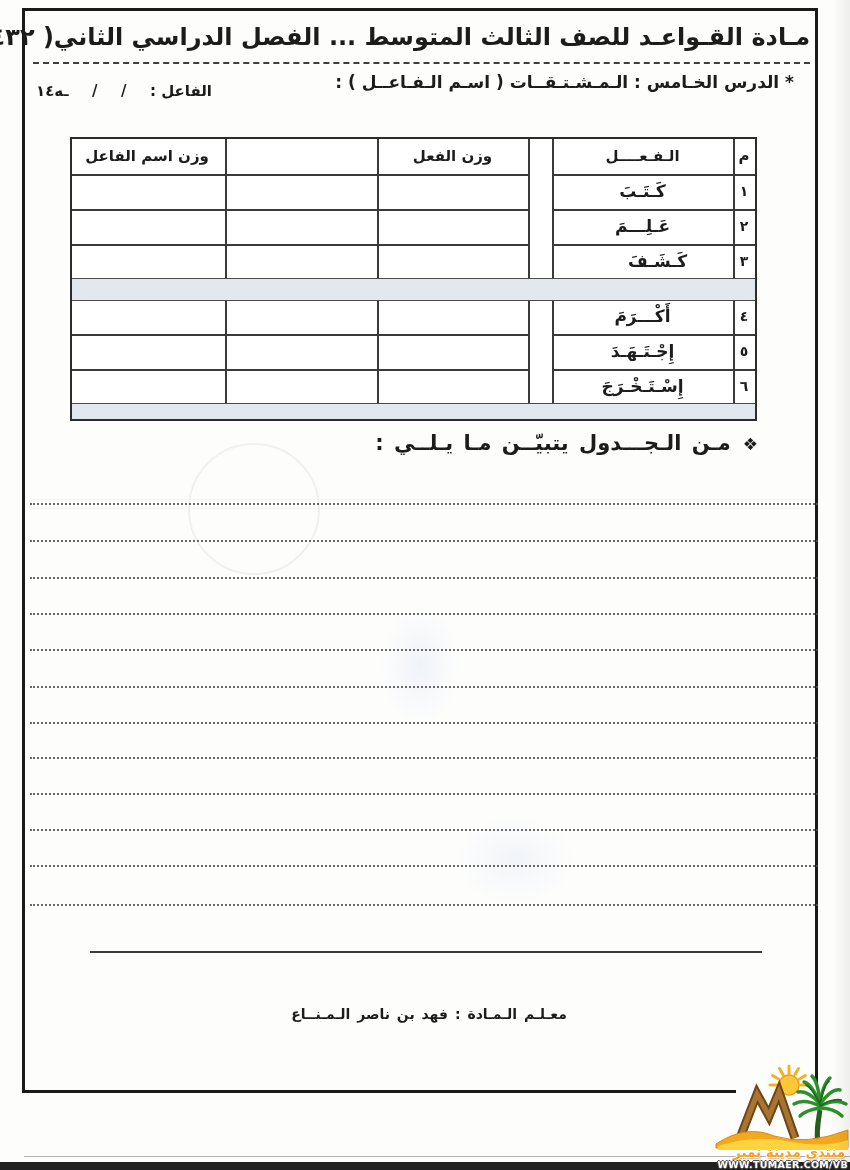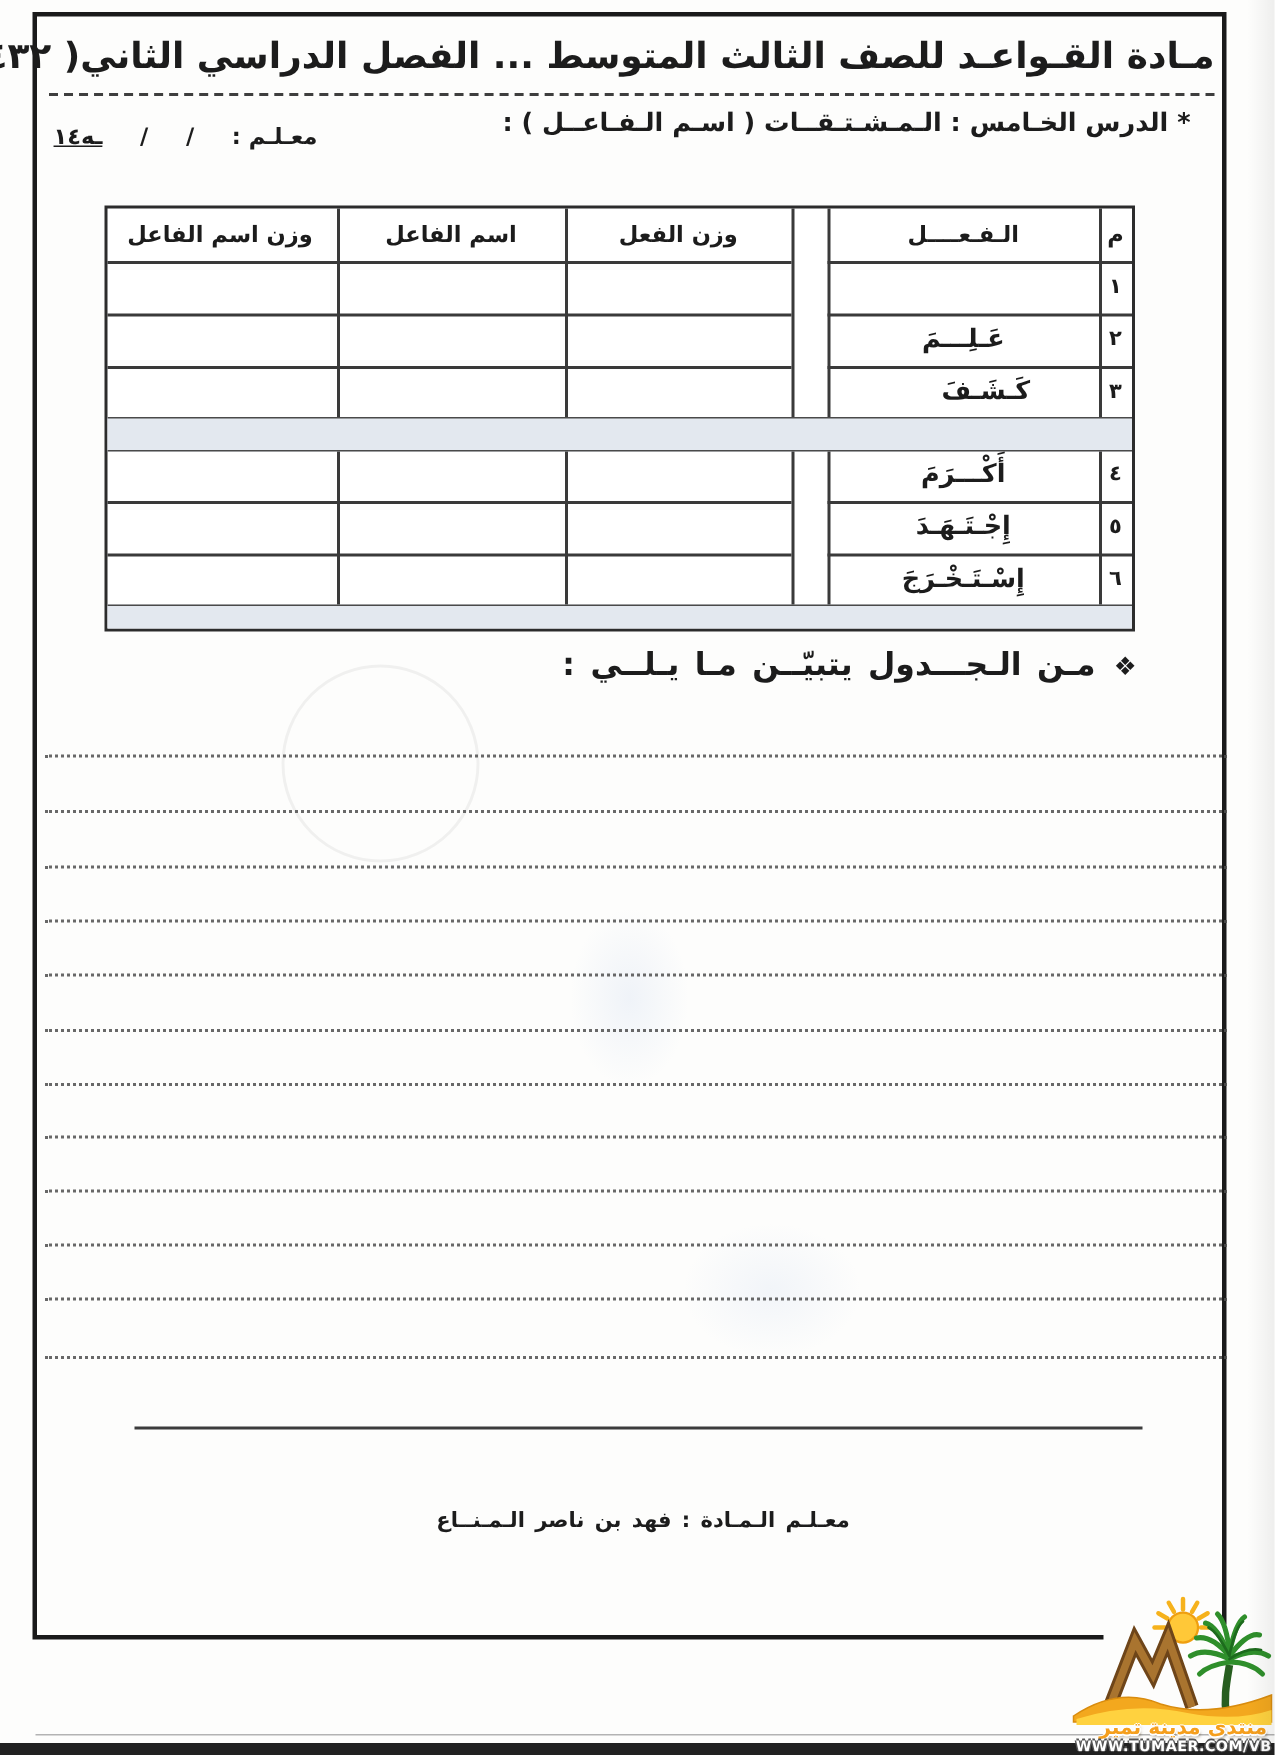--- a/index.html
+++ b/index.html
@@ -16,21 +16,21 @@
            background:radial-gradient(ellipse,rgba(140,170,220,0.10),transparent 70%);}
   
   .frame{position:absolute;left:22px;top:8px;width:790px;height:1079px;border:3px solid #1a1a1a;}
   .title{position:absolute;left:30px;top:14px;width:780px;height:46px;line-height:46px;
          font-size:24px;font-weight:bold;text-align:right;white-space:nowrap;}
   .dashed{position:absolute;left:33px;top:62px;width:777px;border-top:2px dashed #3e3e3e;}
   .lesson{position:absolute;left:300px;top:68px;width:494px;height:28px;line-height:28px;
           font-size:17px;font-weight:bold;text-align:right;white-space:nowrap;}
   .dategroup{position:absolute;left:36px;top:82px;width:176px;display:flex;
              justify-content:space-between;font-size:15px;font-weight:bold;}
-  .year{direction:ltr;unicode-bidi:bidi-override;text-decoration:underline;}
+  .year{direction:ltr;unicode-bidi:bidi-override;}
   
   .table{position:absolute;left:70px;top:137px;width:683px;height:280px;border:2px solid #2c2c2c;background:#fff;}
   .vl{position:absolute;width:1.5px;background:#3a3a3a;}
   .hl{position:absolute;height:1.5px;background:#3a3a3a;}
   .band{position:absolute;left:0;width:100%;background:#e3e8ef;box-sizing:border-box;
         border-top:1.5px solid #4a4a4a;border-bottom:1.5px solid #4a4a4a;}
   .cell{position:absolute;height:35px;line-height:35px;text-align:center;font-weight:bold;}
   .hdr{font-size:15px;}
   .verb{font-size:17px;}
   .numc{font-size:14px;}
@@ -63,21 +63,21 @@
   <div class="smudge1"></div>
   <div class="smudge2"></div>
 
   <div class="frame"></div>
 
   <div class="title">مـادة القـواعـد للصف الثالث المتوسط ... الفصل الدراسي الثاني( ١٤٣٢ـ ١٤٣٣هـ ) ...</div>
   <div class="dashed"></div>
 
   <div class="lesson">* الدرس الخـامس : الـمـشـتـقــات ( اسـم الـفـاعــل ) :</div>
   <div class="dategroup">
-    <span>معـلـم :</span>
+    <span>الفاعل :</span>
     <span>/</span>
     <span>/</span>
     <span class="year">١٤هـ</span>
   </div>
 
   <div class="table">
 
     <div class="vl" style="left:153px;top:0;height:140px"></div>
     <div class="vl" style="left:153px;top:160px;height:105px"></div>
     <div class="vl" style="left:305px;top:0;height:140px"></div>
@@ -99,23 +99,23 @@
     <div class="hl" style="top:195px;left:480px;width:203px"></div>
     <div class="hl" style="top:230px;left:0;width:456px"></div>
     <div class="hl" style="top:230px;left:480px;width:203px"></div>
 
     <div class="band" style="top:138.5px;height:23px"></div>
     <div class="band" style="top:263.5px;height:16.5px;border-bottom:none"></div>
 
     <div class="cell hdr" style="left:661px;width:22px;top:0">م</div>
     <div class="cell hdr" style="left:480px;width:181px;top:0">الـفـعــــل</div>
     <div class="cell hdr" style="left:305px;width:151px;top:0">وزن الفعل</div>
-    <div class="cell hdr" style="left:153px;width:152px;top:0">اسم الفاعل</div>
     <div class="cell hdr" style="left:0;width:150px;top:0">وزن اسم الفاعل</div>
 
+    <div class="cell verb" style="left:480px;width:181px;top:35px">كَـتَـبَ</div>
     <div class="cell verb" style="left:480px;width:181px;top:70px">عَـلِـــمَ</div>
     <div class="cell verb" style="left:480px;width:211px;top:105px">كَـشَـفَ</div>
     <div class="cell verb" style="left:480px;width:181px;top:160px">أَكْـــرَمَ</div>
     <div class="cell verb" style="left:480px;width:181px;top:195px">إِجْـتَـهَـدَ</div>
     <div class="cell verb" style="left:480px;width:181px;top:230px">إِسْـتَـخْـرَجَ</div>
 
     <div class="cell numc" style="left:661px;width:22px;top:35px">١</div>
     <div class="cell numc" style="left:661px;width:22px;top:70px">٢</div>
     <div class="cell numc" style="left:661px;width:22px;top:105px">٣</div>
     <div class="cell numc" style="left:661px;width:22px;top:160px">٤</div>

